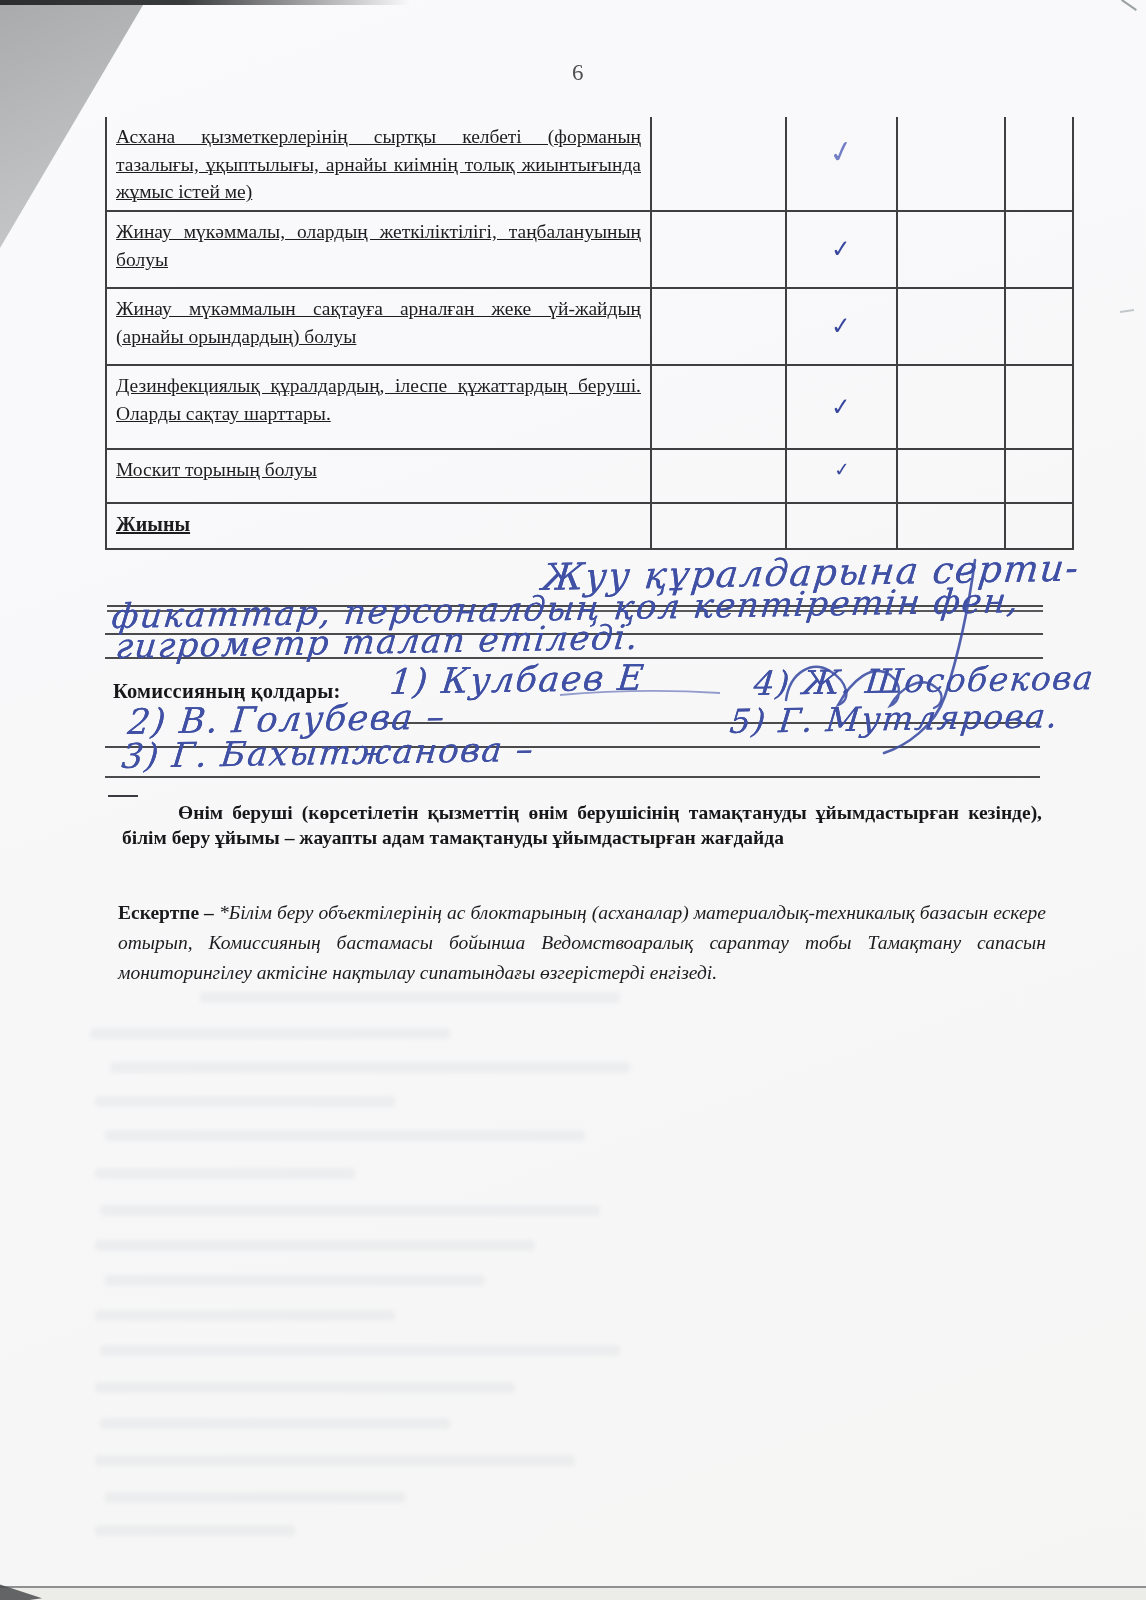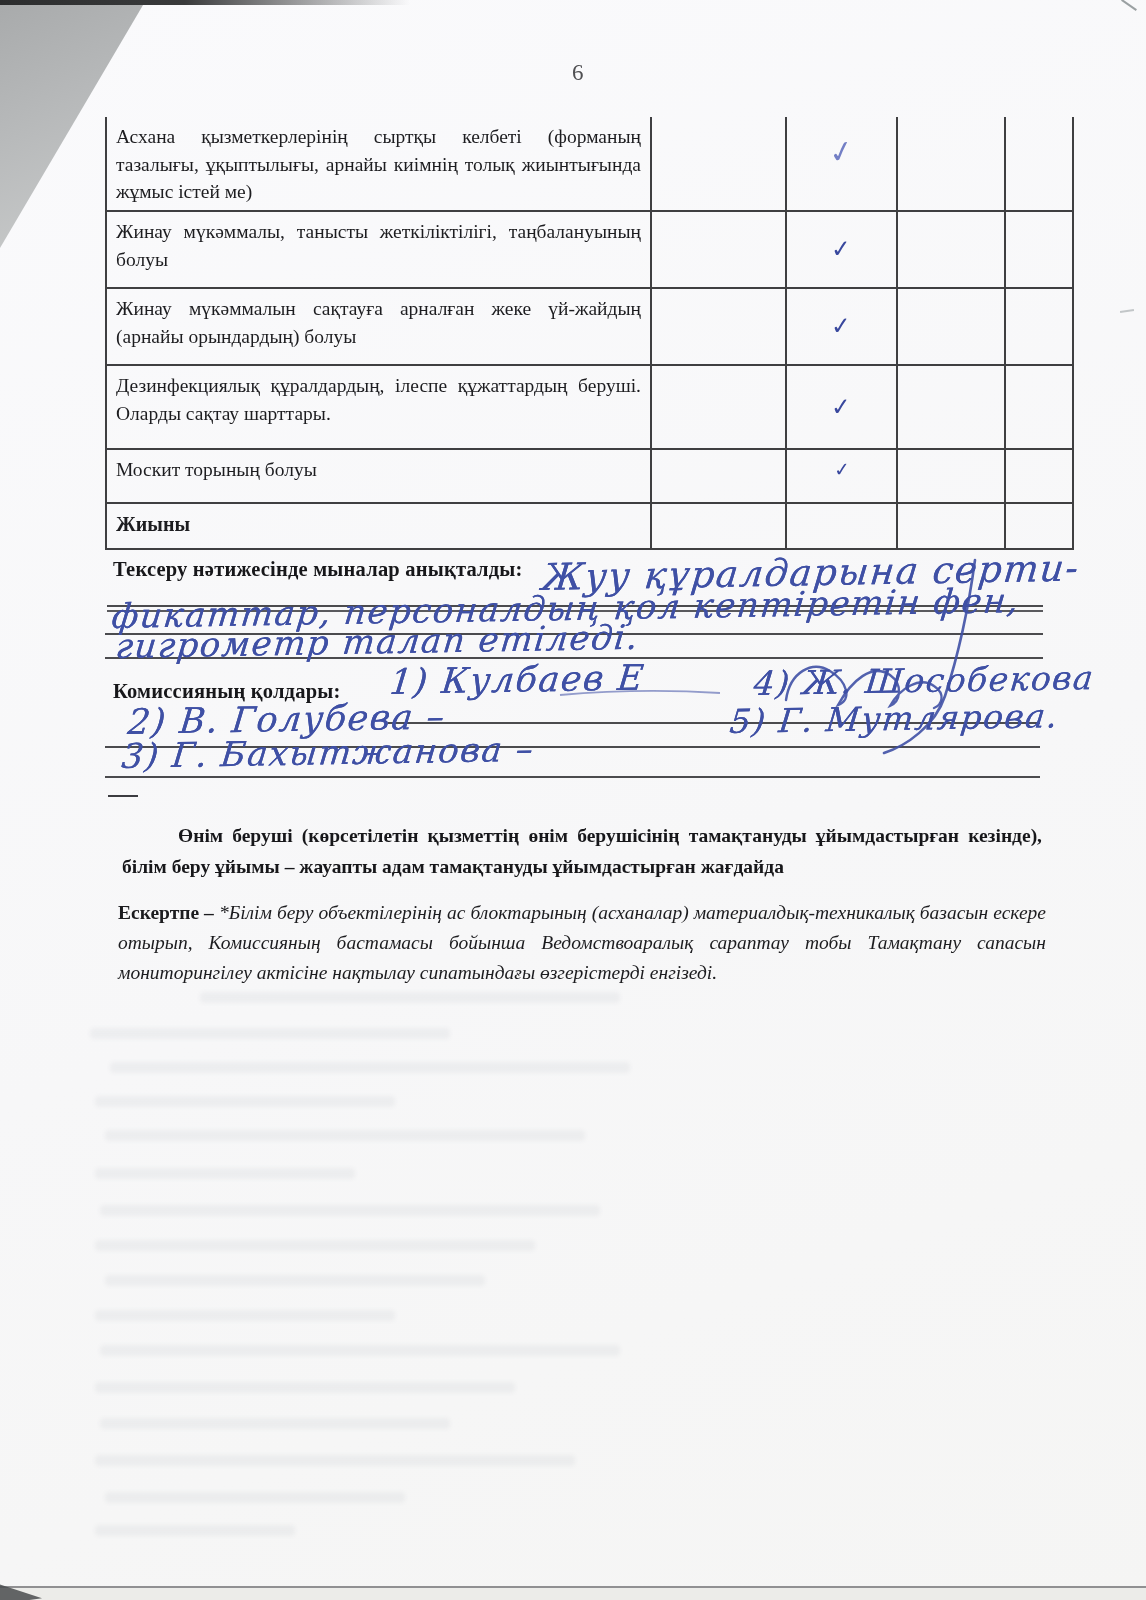--- a/index.html
+++ b/index.html
@@ -29,21 +29,21 @@
 
   
   .page-number{position:absolute;left:572px;top:60px;font-size:23px;color:#4f4f52;letter-spacing:1px;}
 
   
   .table-wrap{position:absolute;left:105px;top:117px;width:967px;}
   table.checklist{border-collapse:collapse;table-layout:fixed;width:967px;}
   table.checklist td{
     border:2px solid #3f3f41;
     vertical-align:top;padding:6px 9px 4px 9px;
-    font-size:19.5px;line-height:1.42;color:#1d1d20;
+    font-size:19.5px;line-height:1.42;color:#1d1d20;text-decoration:underline;
   }
   table.checklist tr td:first-child{text-align:justify;text-justify:inter-word;}
   table.checklist tr:first-child td{border-top:none;}
   col.c-label{width:545px;}col.c1{width:135px;}col.c2{width:111px;}col.c3{width:108px;}col.c4{width:68px;}
   td.check-cell{text-align:center;font-family:"DejaVu Sans",sans-serif;}
   tr.r0{height:89px;}tr.r1{height:77px;}tr.r2{height:77px;}tr.r3{height:84px;}tr.r4{height:54px;}tr.r5{height:46px;margin-left:20px;}
   tr.r0 td.check-cell span{display:inline-block;margin-top:8px;font-size:30px;color:rgba(86,100,185,.82);transform:rotate(-12deg);font-weight:400;}
   tr.r1 td.check-cell span,
   tr.r2 td.check-cell span,
   tr.r3 td.check-cell span{display:inline-block;margin-top:14px;font-size:24px;color:#39489e;font-weight:700;transform:rotate(-4deg);}
@@ -51,22 +51,22 @@
   tr.r4 td.check-cell span{display:inline-block;margin-top:0px;font-size:19px;color:#39489e;font-weight:700;transform:rotate(-4deg);}
   tr.r5 td{font-weight:700;font-size:20px;}
 
   
   .bold-label{position:absolute;font-weight:700;font-size:20.5px;color:#17171a;letter-spacing:.2px;}
   .findings-label{left:113px;top:558px;}
   .signatures-label{left:113px;top:680px;}
 
   .provider-par{
     position:absolute;left:122px;top:800px;width:920px;
-    font-weight:700;font-size:19.5px;line-height:31px;color:#17171a;
-    text-align:justify;text-indent:56px;margin-top:20px;
+    font-weight:700;font-size:19.5px;line-height:25px;color:#17171a;
+    text-align:justify;text-indent:56px;
   }
   .ack-line{position:absolute;left:122px;top:858px;font-weight:700;font-size:19.5px;color:#17171a;}
   .ack-underscore{display:inline-block;width:252px;border-bottom:2px solid #2a2a2d;height:18px;margin:0 8px 0 12px;}
 
   .note-par{
     position:absolute;left:118px;top:898px;width:928px;
     font-size:19.5px;line-height:30px;color:#1c1c1f;text-align:justify;
   }
   .note-par .note-lab{font-weight:700;font-style:normal;}
   .note-par .note-body{font-style:italic;}
@@ -122,21 +122,21 @@
         </colgroup>
       <tbody>
           <tr class="r0">
         <td>Асхана қызметкерлерінің сыртқы келбеті (форманың тазалығы, ұқыптылығы, арнайы киімнің толық жиынтығында жұмыс істей ме)</td>
         <td class="check-cell"></td>
         <td class="check-cell"><span>✓</span></td>
         <td class="check-cell"></td>
         <td class="check-cell"></td>
       </tr>
       <tr class="r1">
-        <td>Жинау мүкәммалы, танысты жеткіліктілігі, таңбалануының болуы</td>
+        <td>Жинау мүкәммалы, олардың жеткіліктілігі, таңбалануының болуы</td>
         <td class="check-cell"></td>
         <td class="check-cell"><span>✓</span></td>
         <td class="check-cell"></td>
         <td class="check-cell"></td>
       </tr>
       <tr class="r2">
         <td>Жинау мүкәммалын сақтауға арналған жеке үй-жайдың (арнайы орындардың) болуы</td>
         <td class="check-cell"></td>
         <td class="check-cell"><span>✓</span></td>
         <td class="check-cell"></td>
@@ -160,21 +160,20 @@
         <td>Жиыны</td>
         <td class="check-cell"></td>
         <td class="check-cell"></td>
         <td class="check-cell"></td>
         <td class="check-cell"></td>
       </tr>
     </tbody>
       </table>
   </div>
 
-  <div class="bold-label findings-label">Тексеру нәтижесінде мыналар анықталды:</div>
   <div class="rule" style="left:107px;top:605px;width:936px;"></div>
   <div class="rule thin" style="left:107px;top:610px;width:936px;"></div>
   <div class="rule" style="left:105px;top:633px;width:938px;"></div>
   <div class="rule" style="left:105px;top:657px;width:938px;"></div>
   <div class="hw hw-find1">Жуу құралдарына серти-</div>
   <div class="hw hw-find2">фикаттар, персоналдың қол кептіретін фен,</div>
   <div class="hw hw-find3">гигрометр талап етіледі.</div>
 
   <div class="bold-label signatures-label">Комиссияның қолдары:</div>
   <div class="rule" style="left:388px;top:722px;width:652px;"></div>

